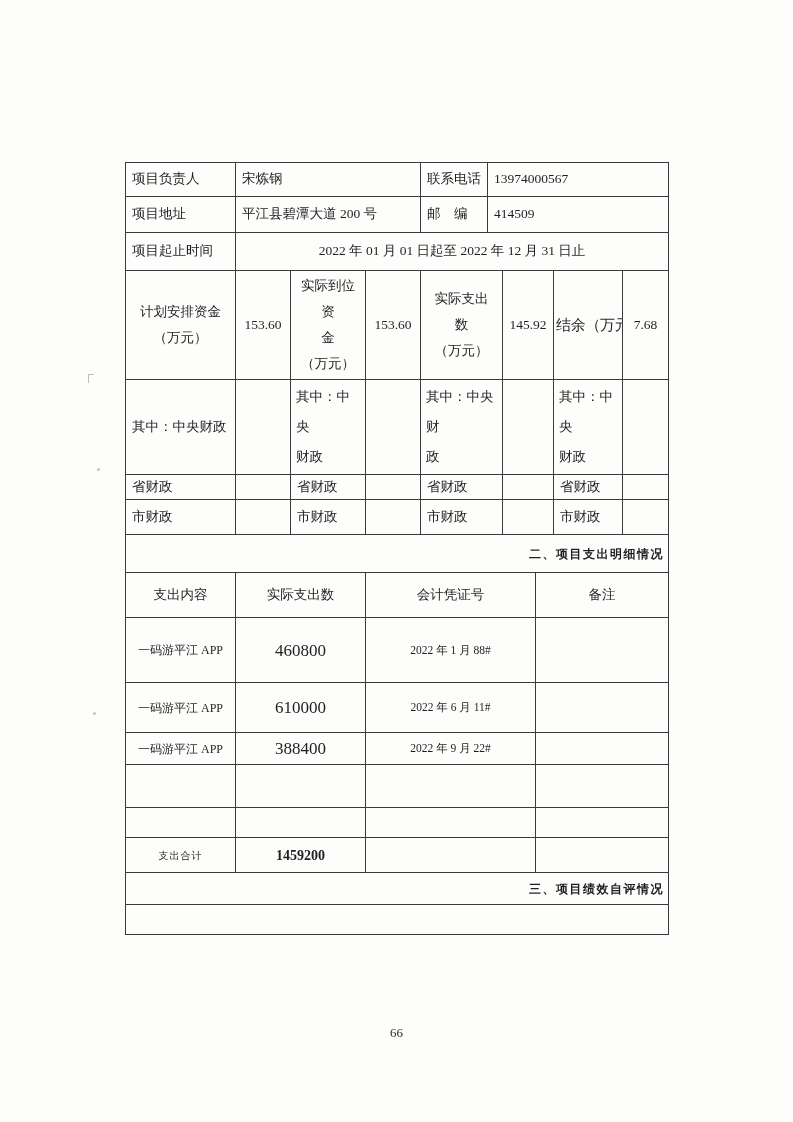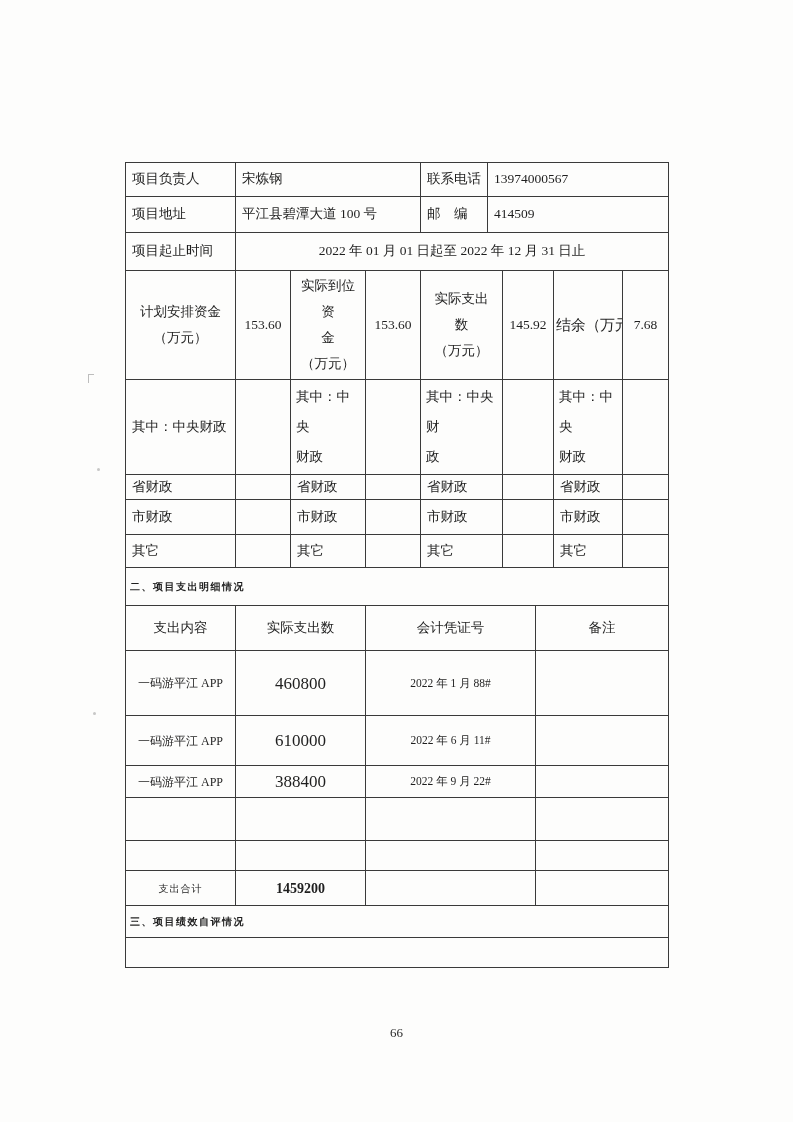--- a/index.html
+++ b/index.html
@@ -21,21 +21,21 @@
     line-height:1.5;
   }
   .lbl  { text-align:left; padding:2px 6px; }
   .vall { text-align:left; padding:2px 6px; }
   .num  { text-align:center; padding:2px 2px; }
   .ctr  { text-align:center; padding:2px 4px; }
   .hdr-cell { text-align:center; white-space:pre-line; line-height:26px; padding:2px 8px; }
   .sub-lbl  { text-align:left; white-space:pre-line; padding:2px 5px; line-height:30px; }
   .fit-small { font-size:15px; white-space:nowrap; letter-spacing:-0.3px; }
   .section-title {
-    text-align:left; font-weight:bold; font-size:10px;
+    text-align:right; font-weight:bold; font-size:12px;
     letter-spacing:1.5px; padding:4px;
   }
   .exp-head { text-align:center; font-size:13.5px; padding:2px; }
   .exp-item { text-align:center; font-size:12px; padding:2px; }
   .exp-amt  { text-align:center; font-size:17px; padding:2px; }
   .exp-vchr { text-align:center; font-size:11.5px; padding:2px; }
   .total-lbl { text-align:center; font-size:10px; letter-spacing:1px; padding:2px; }
   .total-val { text-align:center; font-size:14px; font-weight:bold; padding:2px; }
   .page-number {
     position:absolute; left:0; right:0; top:1025px;
@@ -63,21 +63,21 @@
     </colgroup>
     <tbody>
         <tr style="height:34px">
       <td class="lbl">项目负责人</td>
       <td class="vall">宋炼钢</td>
       <td class="lbl">联系电话</td>
       <td class="vall">13974000567</td>
     </tr>
     <tr style="height:36px">
       <td class="lbl">项目地址</td>
-      <td class="vall">平江县碧潭大道 100 号</td>
+      <td class="vall">平江县碧潭大道 200 号</td>
       <td class="lbl">邮　编</td>
       <td class="vall">414509</td>
     </tr>
     <tr style="height:38px">
       <td class="lbl">项目起止时间</td>
       <td class="ctr" colspan="3">2022 年 01 月 01 日起至  2022 年 12 月 31 日止</td>
     </tr>
   </tbody>
     </table>
 
@@ -133,30 +133,20 @@
     <tr style="height:35px">
       <td class="lbl">市财政</td>
       <td class="num"></td>
       <td class="lbl">市财政</td>
       <td class="num"></td>
       <td class="lbl">市财政</td>
       <td class="num"></td>
       <td class="lbl">市财政</td>
       <td class="num"></td>
     </tr>
-    <tr style="height:33px">
-      <td class="lbl">其它</td>
-      <td class="num"></td>
-      <td class="lbl">其它</td>
-      <td class="num"></td>
-      <td class="lbl">其它</td>
-      <td class="num"></td>
-      <td class="lbl">其它</td>
-      <td class="num"></td>
-    </tr>
   </tbody>
     </table>
 
   <table>
     <colgroup>
       <col style="width:110px">
         <col style="width:130px">
         <col style="width:170px">
         <col style="width:133px">
     </colgroup>

